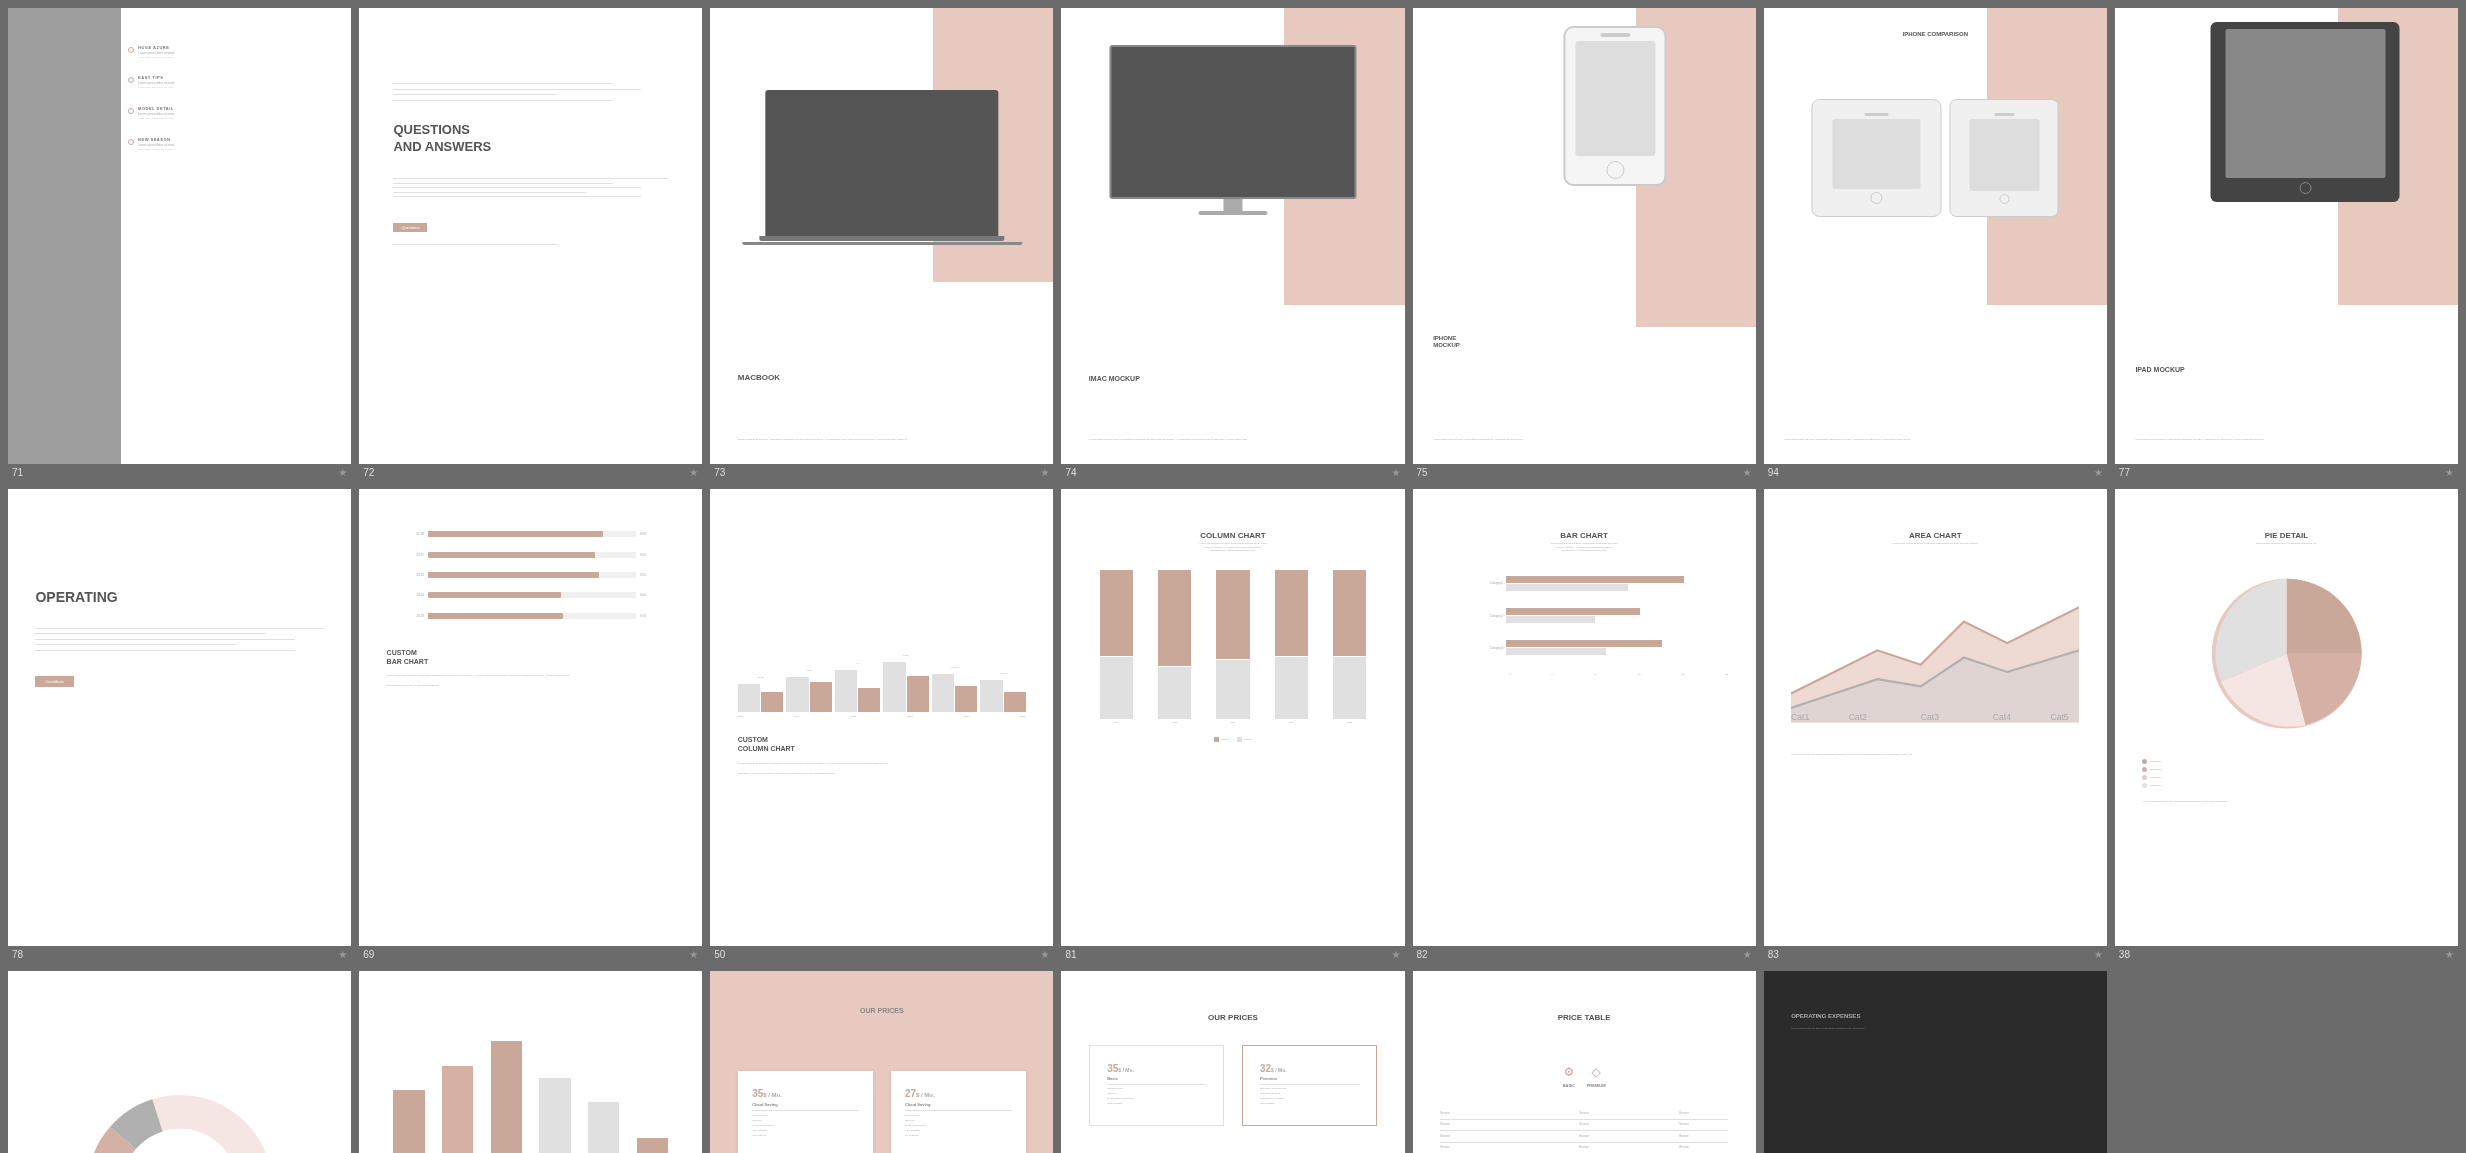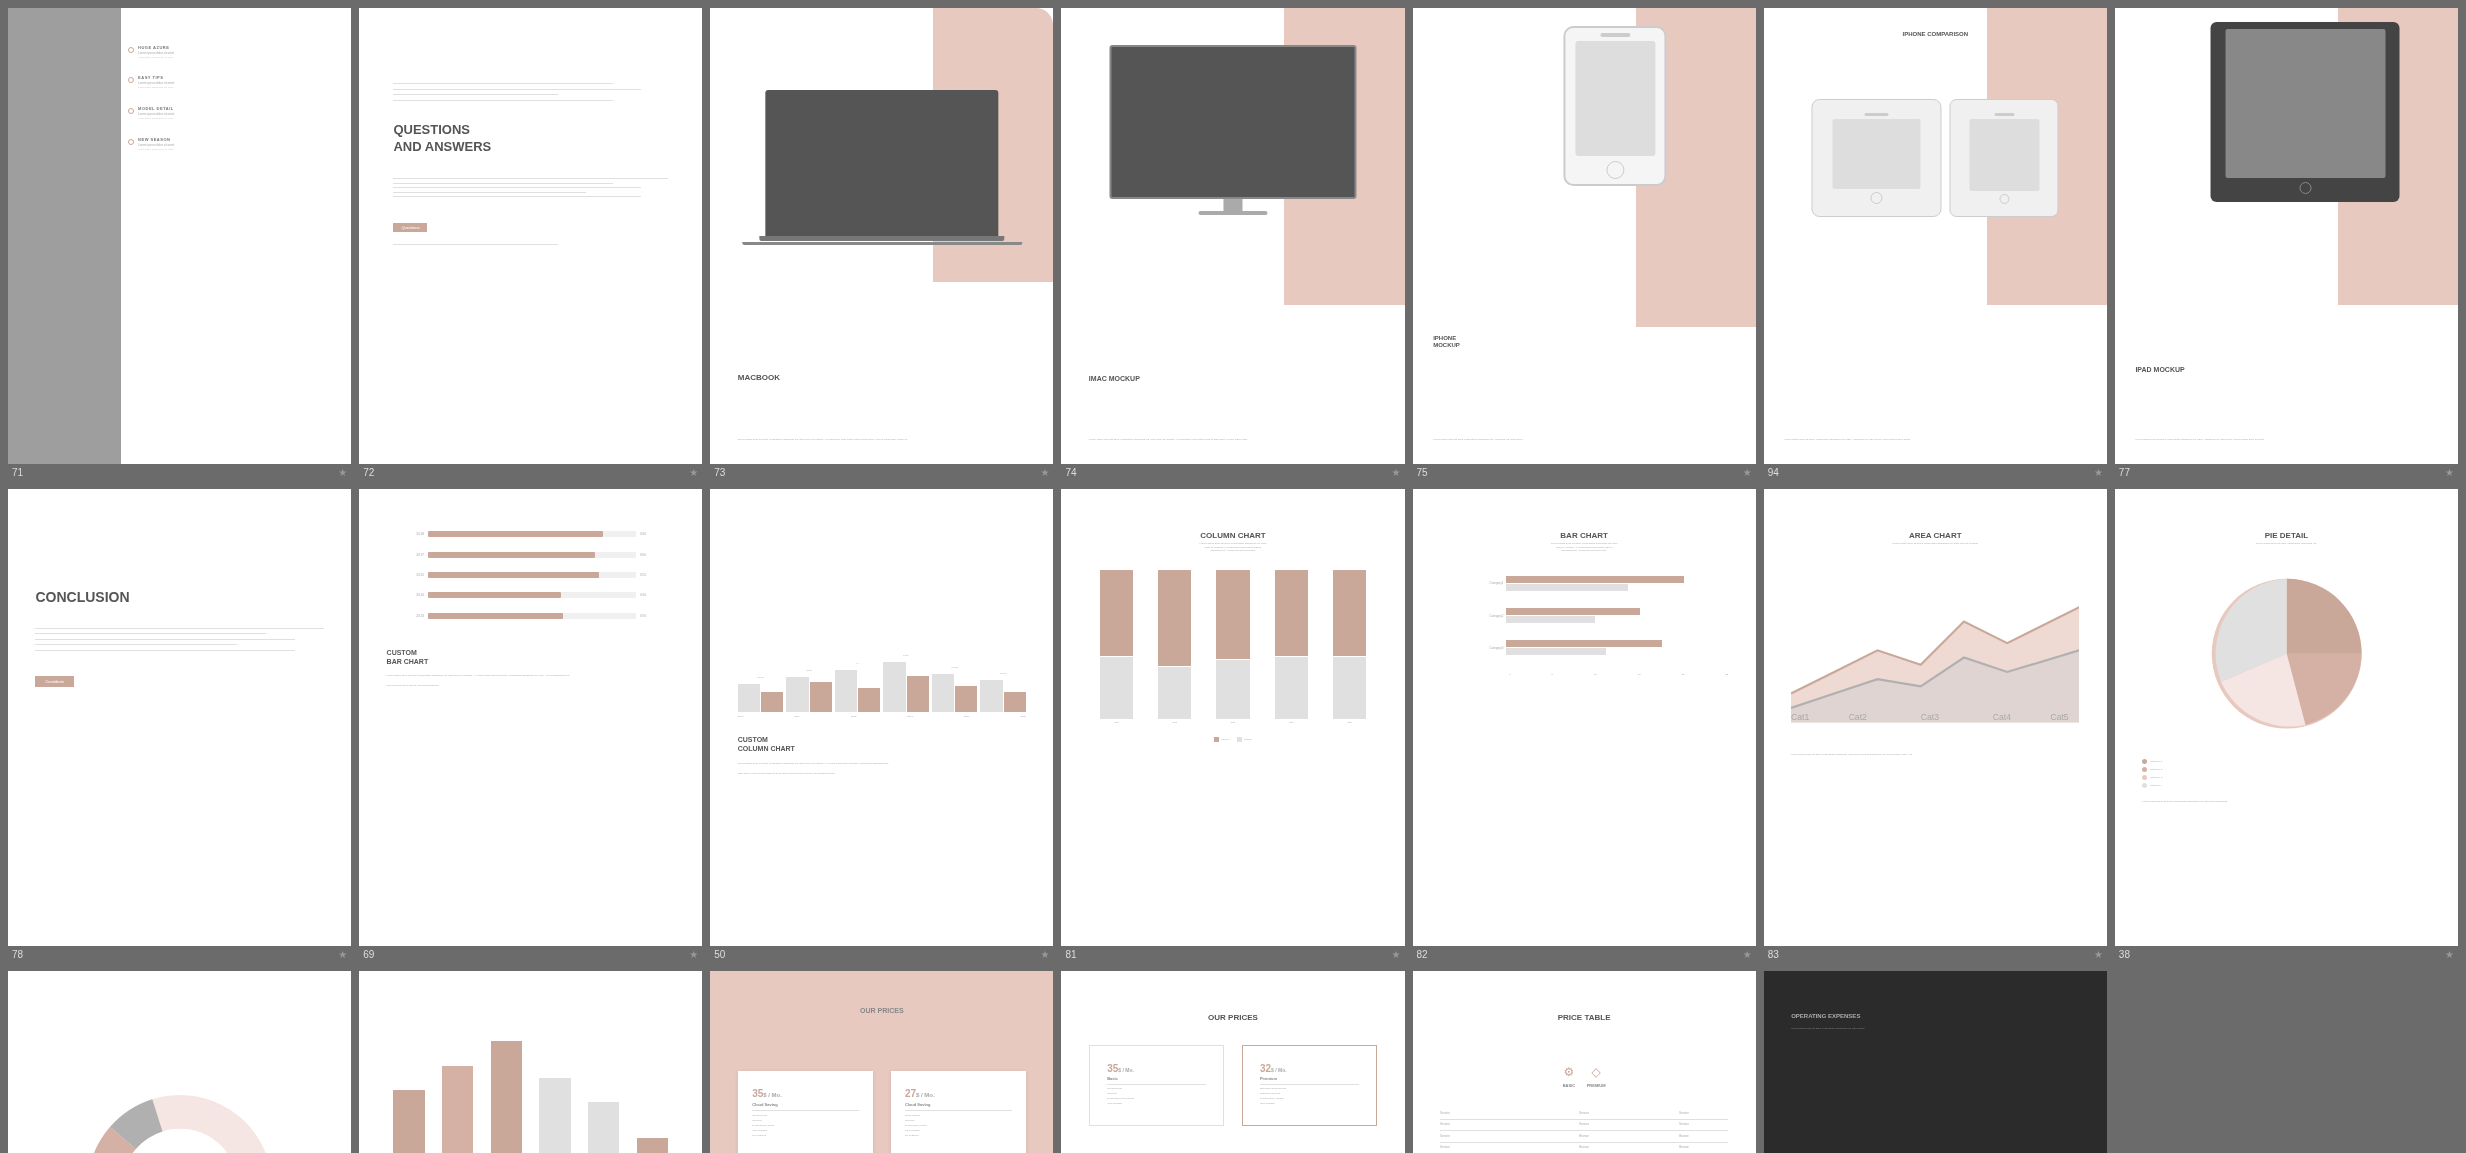--- a/index.html
+++ b/index.html
@@ -117,21 +117,21 @@
       </div>
     </div>
     <div class="slide-footer">
       <span class="slide-number">72</span>
       <span class="star-icon">★</span>
     </div>
   </div>
 
   <div class="slide-wrapper">
     <div class="slide-inner">
-      <div class="slide-content" style="background:#fff;border-radius:17px;">
+      <div class="slide-content" style="background:#fff;">
         <div style="position:absolute;right:0;top:0;width:35%;height:60%;background:#e8c9c0;"></div>
         <div style="position:absolute;top:18%;left:50%;transform:translateX(-50%);width:68%;">
           <div style="background:#555;border-radius:3px 3px 0 0;padding:4% 3%;width:100%;aspect-ratio:16/10;"></div>
           <div style="background:#777;height:5px;width:105%;margin-left:-2.5%;border-radius:0 0 2px 2px;"></div>
           <div style="background:#888;height:3px;width:120%;margin-left:-10%;margin-top:1px;border-radius:0 0 2px 2px;"></div>
         </div>
         <div style="position:absolute;bottom:18%;left:8%;font-size:8px;font-weight:bold;color:#555;">MACBOOK</div>
         <div style="position:absolute;bottom:5%;left:8%;right:8%;font-size:2.5px;color:#aaa;line-height:1.4;">Lorem ipsum dolor sit amet, consectetur adipiscing elit. Nam proin at volutpat. At consectetur nulla ipsum nibh ut Nam libero. Lorem ipsum nibh, ipsum at.</div>
       </div>
     </div>
@@ -223,21 +223,21 @@
     </div>
     <div class="slide-footer">
       <span class="slide-number">77</span>
       <span class="star-icon">★</span>
     </div>
   </div>
 
   <div class="slide-wrapper">
     <div class="slide-inner">
       <div class="slide-content" style="background:#fff;padding:8%;">
-        <div style="margin-top:25%;font-size:14px;font-weight:bold;color:#555;margin-bottom:8%;">CONCLUSION</div>
+        <div style="margin-top:25%;font-size:14px;font-weight:bold;color:#555;margin-bottom:8%;">OPERATING</div>
         <div style="margin-bottom:4%;">
           <div style="height:0.5px;background:#e0e0e0;margin-bottom:5px;width:100%;"></div>
           <div style="height:0.5px;background:#e0e0e0;margin-bottom:5px;width:80%;"></div>
           <div style="height:0.5px;background:#e0e0e0;margin-bottom:5px;width:90%;"></div>
           <div style="height:0.5px;background:#e0e0e0;margin-bottom:5px;width:70%;"></div>
           <div style="height:0.5px;background:#e0e0e0;margin-bottom:5px;width:90%;"></div>
         </div>
         <div style="background:#c9a89a;color:#fff;font-size:4px;padding:3px 10px;display:inline-block;margin-top:5%;">Contribute</div>
       </div>
     </div>

